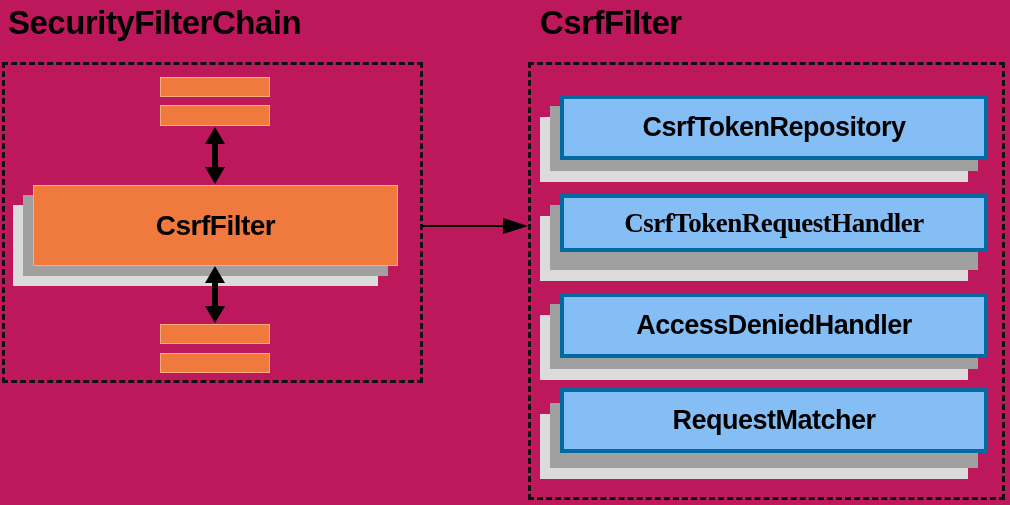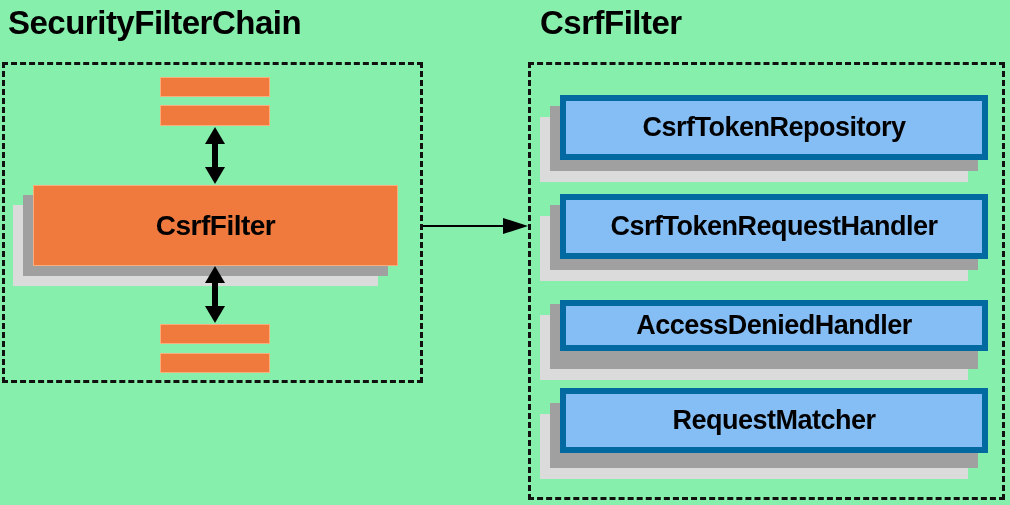--- a/index.html
+++ b/index.html
@@ -1,17 +1,17 @@
 <!DOCTYPE html>
 <html><head>
 <meta charset="utf-8">
 <style>
   html,body{margin:0;padding:0;background:#ffffff;}
   .canvas{
-    position:relative;width:1010px;height:505px;background:#86efac;overflow:hidden;
+    position:relative;width:1010px;height:505px;background:#be185d;overflow:hidden;
     font-family:"Liberation Sans","DejaVu Sans",sans-serif;color:#000;
   }
   .title{
     position:absolute;font-size:33px;font-weight:bold;letter-spacing:-0.5px;
     line-height:1;white-space:nowrap;color:#000;
   }
   .dashed-box{
     position:absolute;border:3.5px dashed #111;box-sizing:border-box;background:transparent;
   }
   .orange-bar{
@@ -19,21 +19,21 @@
   }
   .shadow{position:absolute;box-sizing:border-box;}
   .shadow.dark{background:#A0A0A0;}
   .shadow.light{background:#DBDBDB;}
   .orange-box{
     position:absolute;background:#F0793E;border:1px solid #F9AE7E;box-sizing:border-box;
     display:flex;align-items:center;justify-content:center;
     font-size:28px;font-weight:bold;letter-spacing:-0.5px;
   }
   .blue-box{
-    position:absolute;background:#85BEF4;border:6px solid #0369a1;box-sizing:border-box;
+    position:absolute;background:#85BEF4;border:4px solid #0369a1;box-sizing:border-box;
     display:flex;align-items:center;justify-content:center;
     font-size:27px;font-weight:bold;letter-spacing:-0.5px;
   }
   .arrow{position:absolute;}
   svg{display:block;}
 </style>
 </head>
 <body>
 
 <div class="canvas">
@@ -81,27 +81,27 @@
   <div class="dashed-box" style="left:528px;top:62px;width:477px;height:438px;"></div>
 
   <div class="shadow light" style="left:540px;top:117px;width:428px;height:65px;"></div>
   <div class="shadow dark" style="left:550px;top:106px;width:428px;height:65px;"></div>
   <div class="blue-box" style="left:560px;top:95px;width:428px;height:65px;">
     <span>CsrfTokenRepository</span>
   </div>
 
   <div class="shadow light" style="left:540px;top:216px;width:428px;height:65px;"></div>
   <div class="shadow dark" style="left:550px;top:205px;width:428px;height:65px;"></div>
-  <div class="blue-box" style="left:560px;top:194px;width:428px;height:65px;">
+  <div class="blue-box" style="left:560px;top:194px;width:428px;height:58px;font-family:Liberation Serif, serif;">
     <span>CsrfTokenRequestHandler</span>
   </div>
 
   <div class="shadow light" style="left:540px;top:315px;width:428px;height:65px;"></div>
   <div class="shadow dark" style="left:550px;top:304px;width:428px;height:65px;"></div>
-  <div class="blue-box" style="left:560px;top:300px;width:428px;height:51px;">
+  <div class="blue-box" style="left:560px;top:293px;width:428px;height:65px;">
     <span>AccessDeniedHandler</span>
   </div>
 
   <div class="shadow light" style="left:540px;top:414px;width:428px;height:65px;"></div>
   <div class="shadow dark" style="left:550px;top:403px;width:428px;height:65px;"></div>
   <div class="blue-box" style="left:560px;top:388px;width:428px;height:65px;">
     <span>RequestMatcher</span>
   </div>
 
 </div>

